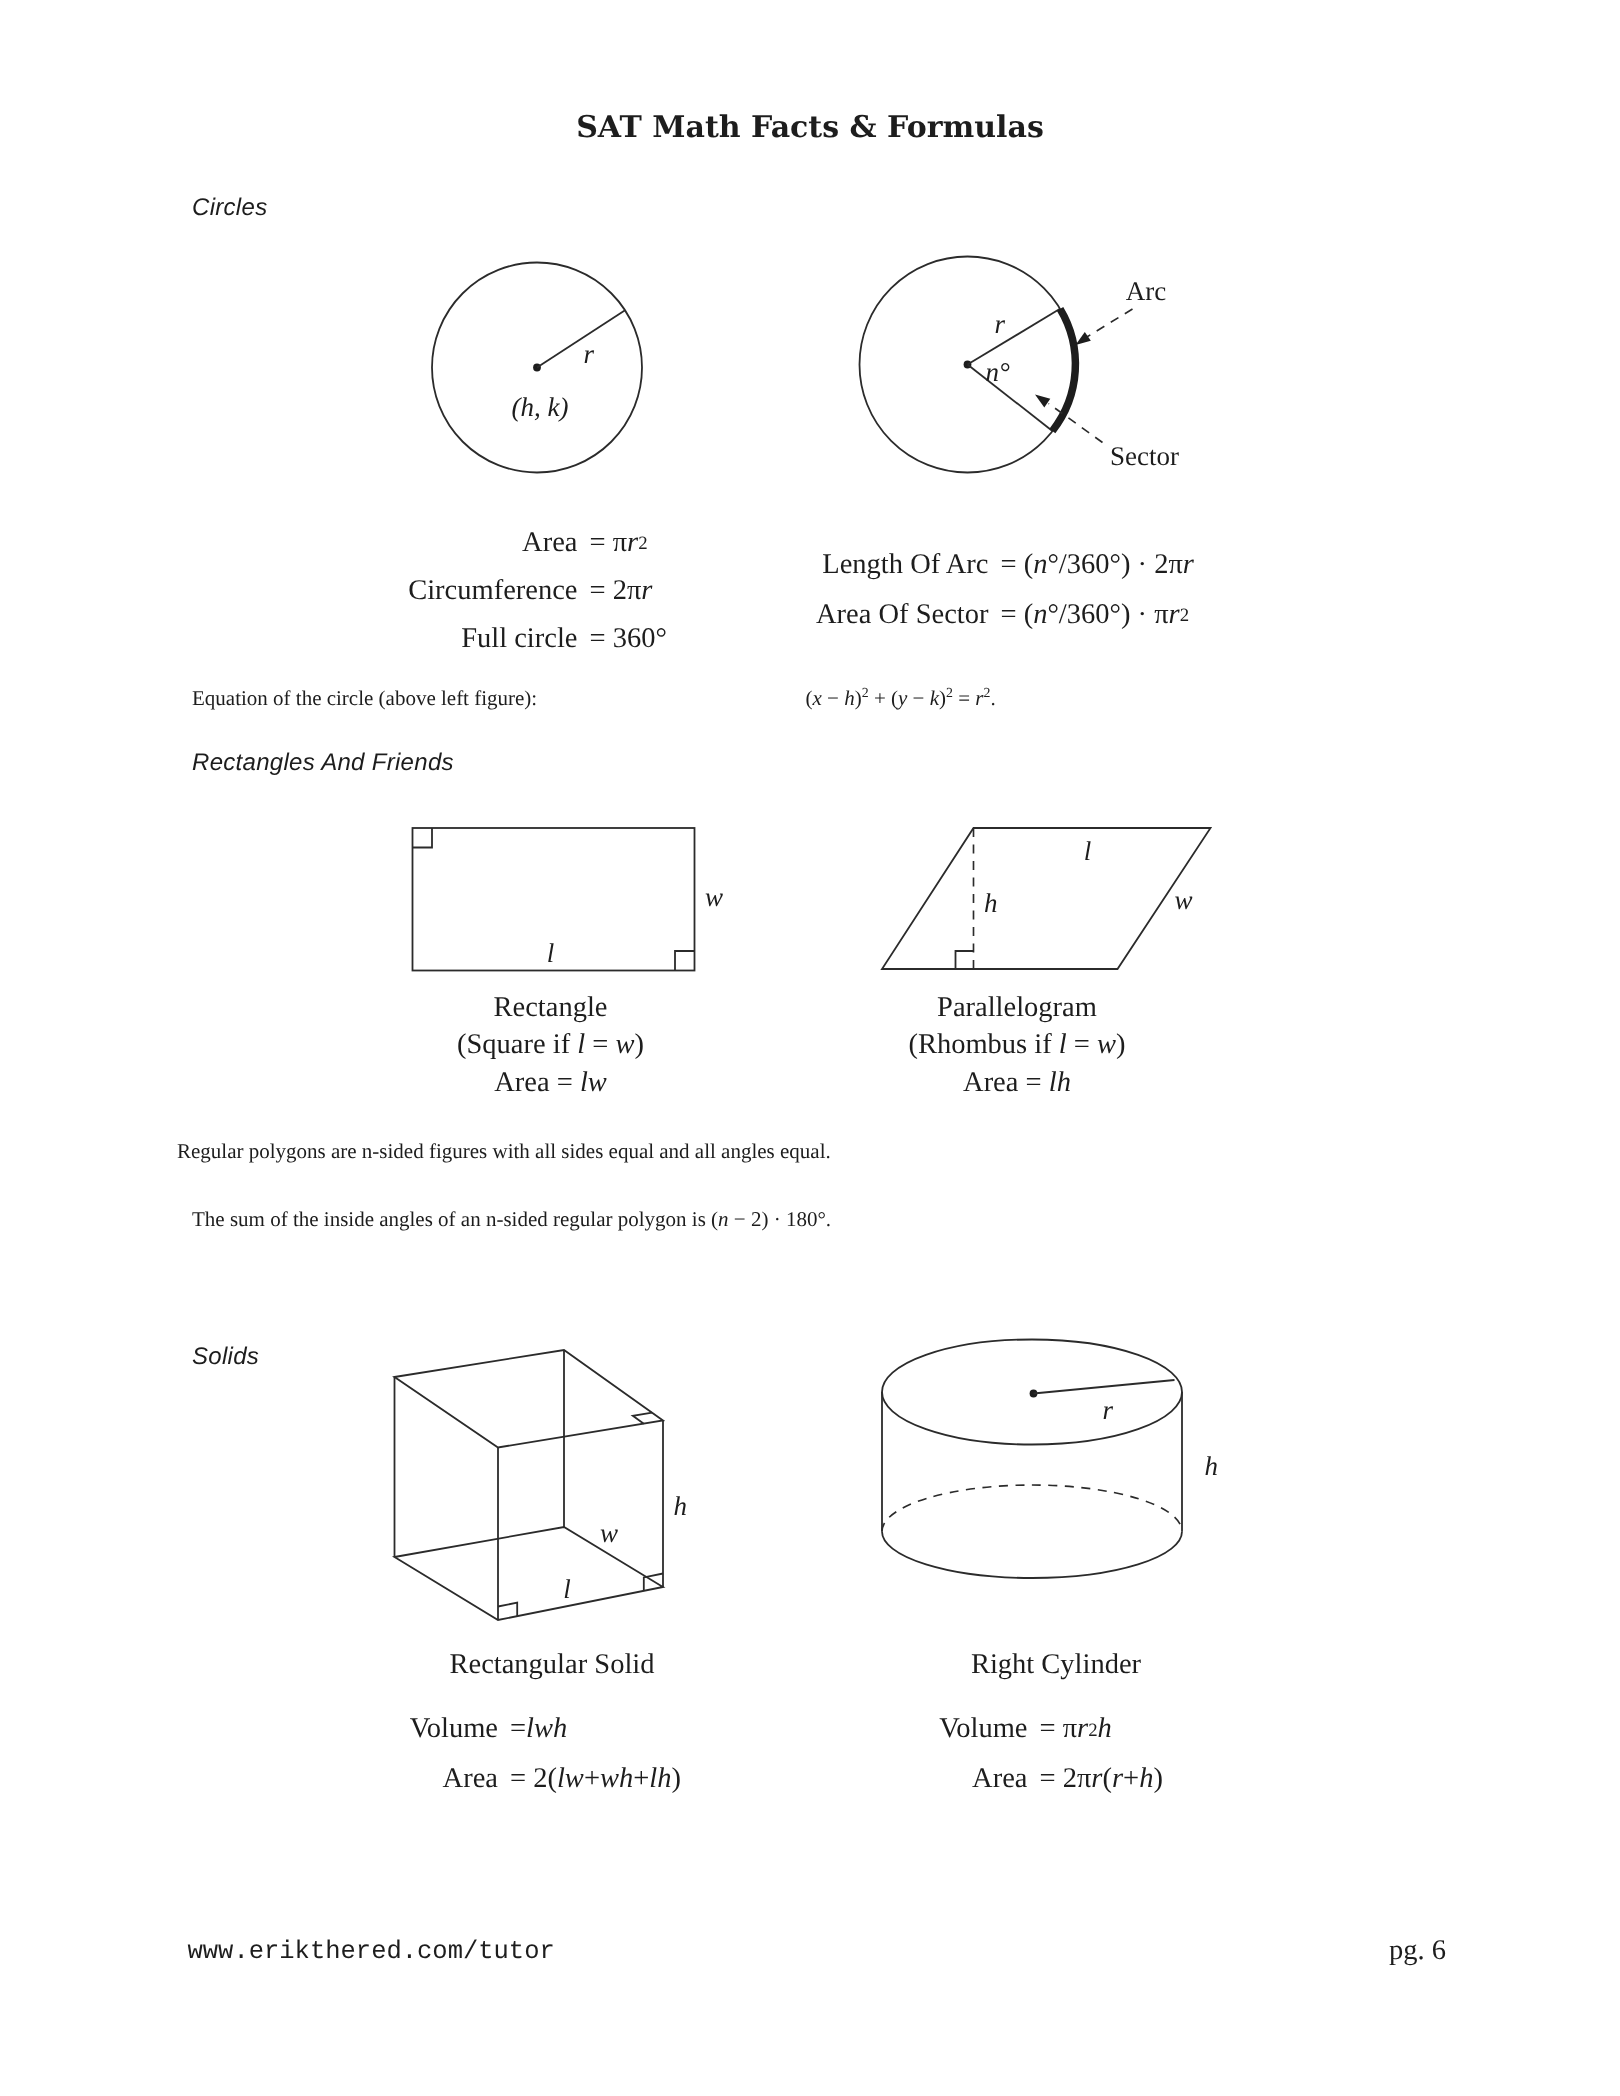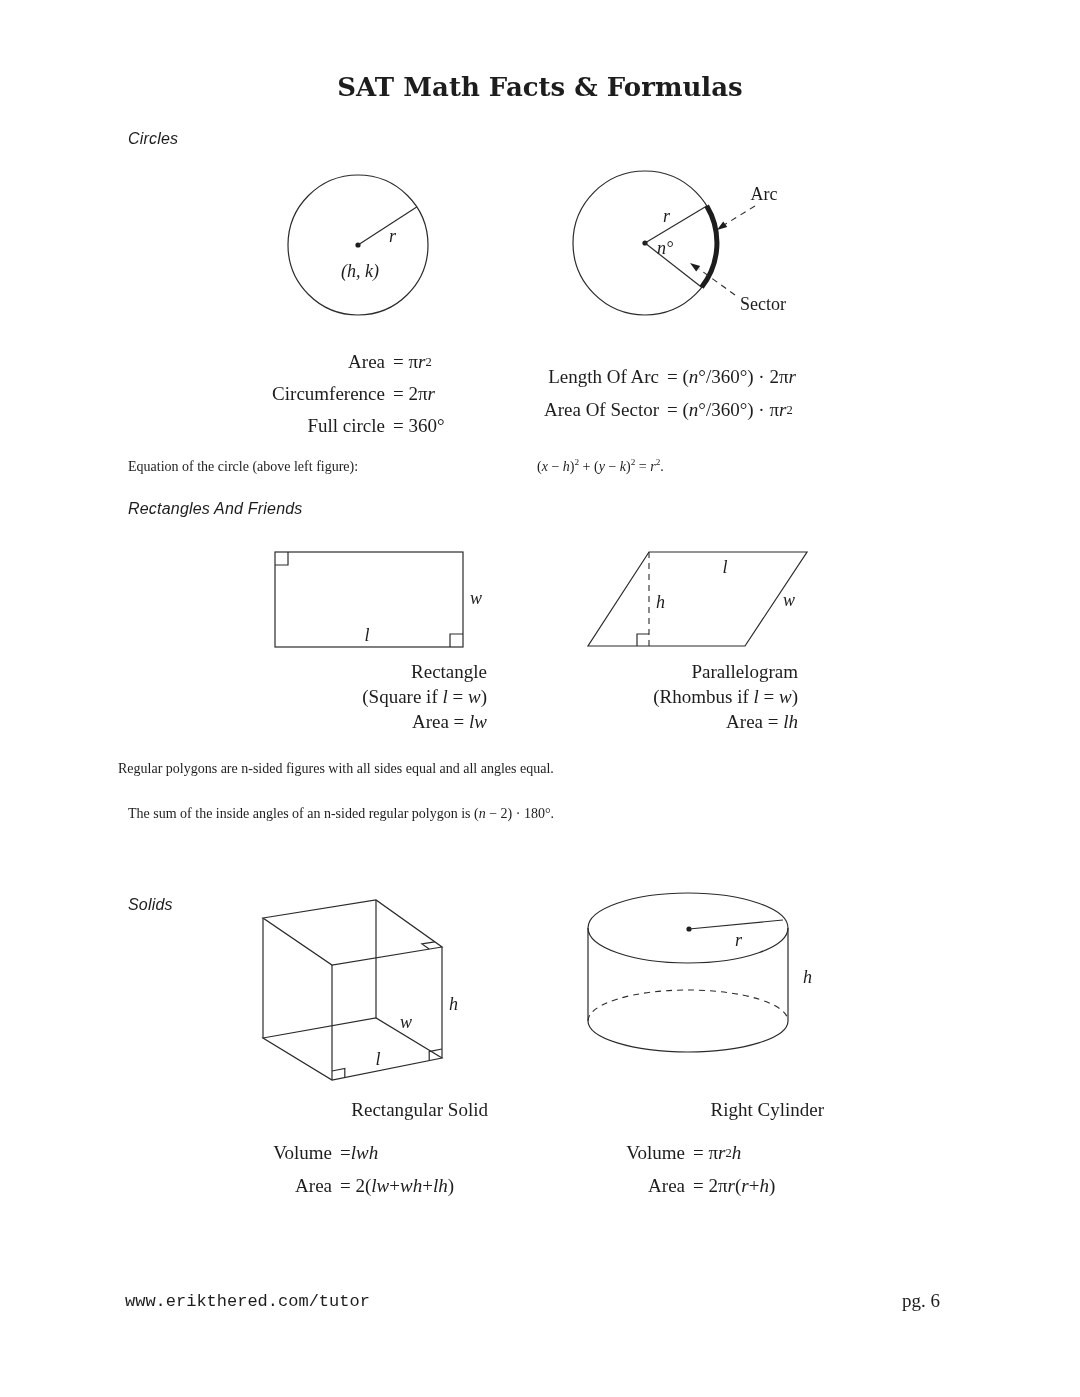--- a/index.html
+++ b/index.html
@@ -1,40 +1,40 @@
 <!DOCTYPE html>
 <html><head>
 <meta charset="utf-8">
 <style>
   html,body{margin:0;padding:0;background:#ffffff;}
   .page{position:relative;width:1080px;height:1397px;background:#ffffff;overflow:hidden;
         color:#1d1d1d;font-family:"Liberation Serif",serif;}
   .title{position:absolute;left:0;top:72px;width:1080px;text-align:center;
-         font-family:"DejaVu Serif",serif;font-weight:bold;font-size:26px;}
+         font-family:"DejaVu Serif",serif;font-weight:bold;font-size:20px;}
   .heading{position:absolute;font-family:"Liberation Sans",sans-serif;font-style:italic;
            font-size:16px;line-height:26px;letter-spacing:.2px;}
   .note{position:absolute;font-size:14px;line-height:24px;}
-  .caption{position:absolute;text-align:right;font-size:19px;line-height:25px;}
+  .caption{position:absolute;text-align:center;font-size:19px;line-height:25px;}
   .fgrid{position:absolute;display:grid;grid-template-columns:var(--lhs) auto;column-gap:8px;
          font-size:19px;}
   .fgrid>div{height:var(--row);display:flex;align-items:center;white-space:nowrap;}
   .fgrid .lhs{justify-content:flex-end;}
   .fgrid .rhs{justify-content:flex-start;}
   sup{font-size:66%;line-height:0;}
   i{font-style:italic;}
   svg{position:absolute;overflow:visible;}
   .stroke{stroke:#2b2b2b;stroke-width:1.2;fill:none;}
   .thick{stroke:#1d1d1d;stroke-width:5;fill:none;}
   .dash{stroke:#2b2b2b;stroke-width:1.1;fill:none;stroke-dasharray:6 5;}
   .fillp{fill:#1d1d1d;stroke:none;}
   .mathlabel{font-family:"Liberation Serif",serif;font-style:italic;font-size:18px;fill:#1d1d1d;}
   .romlabel{font-family:"Liberation Serif",serif;font-size:18px;fill:#1d1d1d;}
   .footer-url{position:absolute;left:125px;top:1292px;font-family:Liberation Mono, monospace;
               font-size:17px;}
-  .footer-page{position:absolute;right:140px;top:1290px;font-size:19px;text-align:right;}
+  .footer-page{position:absolute;right:116px;top:1290px;font-size:19px;text-align:right;}
 </style>
 </head>
 <body>
 
 <div class="page">
 
   <div class="title">SAT Math Facts &amp; Formulas</div>
 
   <div class="heading" style="left:128px;top:126px;">Circles</div>
 

